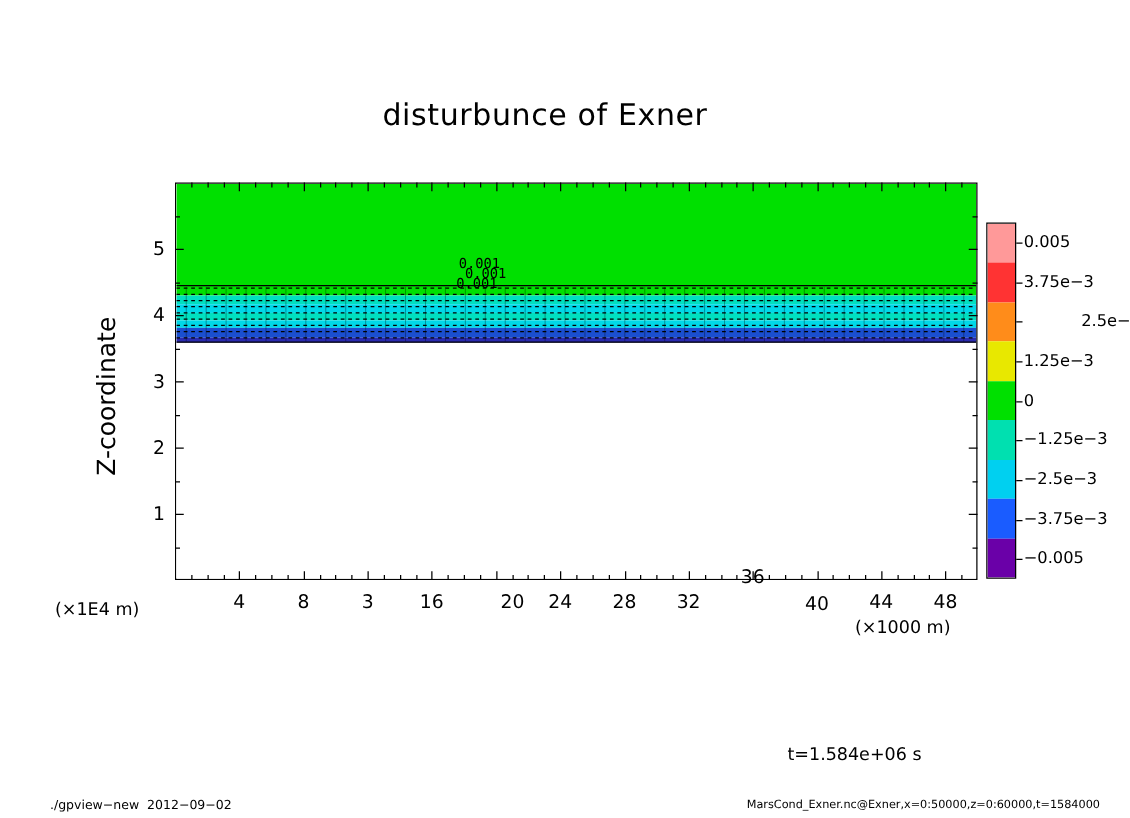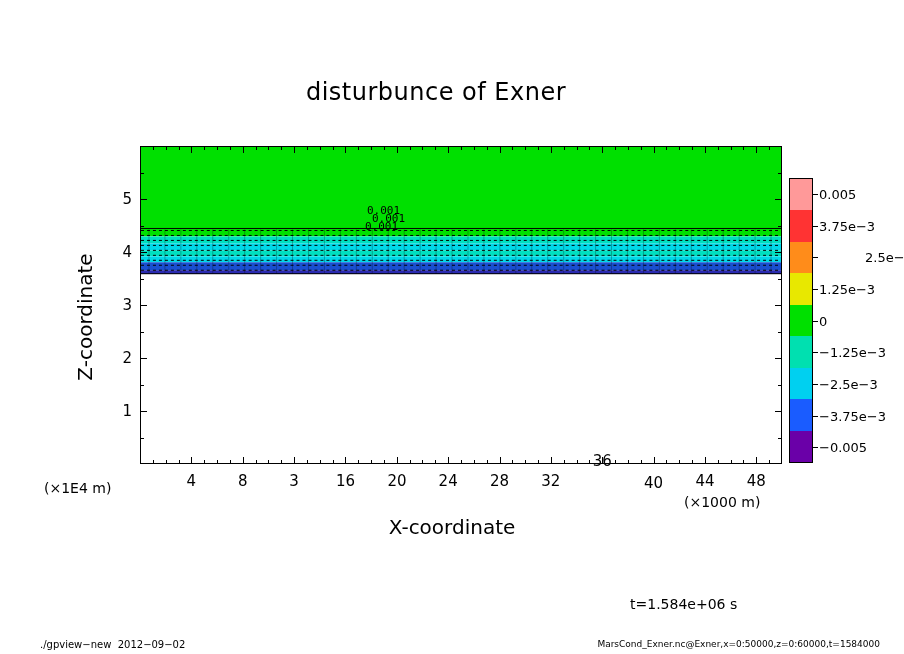--- a/index.html
+++ b/index.html
@@ -325,21 +325,21 @@
       <div class="tick-x" style="left: 743.48px; height: 4px; top: 146px;"></div>
       <div class="tick-x bottom" style="left: 743.48px; height: 4px; top: 460px;"></div>
       <div class="tick-x" style="left: 756.32px; height: 7px; top: 146px;"></div>
       <div class="tick-x bottom" style="left: 756.32px; height: 7px; top: 457px;"></div>
       <div class="tick-x" style="left: 769.16px; height: 4px; top: 146px;"></div>
       <div class="tick-x bottom" style="left: 769.16px; height: 4px; top: 460px;"></div>
       <div class="xlabel" style="left: 191.36px; top: 472px;">4</div>
       <div class="xlabel" style="left: 242.72px; top: 472px;">8</div>
       <div class="xlabel" style="left: 294.08px; top: 472px;">3</div>
       <div class="xlabel" style="left: 345.44px; top: 472px;">16</div>
-      <div class="xlabel" style="left: 397px; top: 472px;">20</div>
+      <div class="xlabel" style="left: 410px; top: 472px;">20</div>
       <div class="xlabel" style="left: 448.16px; top: 472px;">24</div>
       <div class="xlabel" style="left: 499.52px; top: 472px;">28</div>
       <div class="xlabel" style="left: 550.88px; top: 472px;">32</div>
       <div class="xlabel" style="left: 602.24px; top: 452px;">36</div>
       <div class="xlabel" style="left: 653.6px; top: 474px;">40</div>
       <div class="xlabel" style="left: 704.96px; top: 472px;">44</div>
       <div class="xlabel" style="left: 756.32px; top: 472px;">48</div>
     </div>
 
   <div id="yticks-container">
@@ -371,21 +371,20 @@
       <div class="ylabel" style="top: 252px; left: 110px; width: 22px;">4</div>
       <div class="ylabel" style="top: 199px; left: 110px; width: 22px;">5</div>
     </div>
 
   <div id="contour-label-container">
       <div class="contour-label" style="left: 367px; top: 204px;">0.001</div>
       <div class="contour-label" style="left: 372px; top: 212px;">0.001</div>
       <div class="contour-label" style="left: 365px; top: 220px;">0.001</div>
     </div>
 
-  <div class="txt" id="x-axis-title">X-coordinate</div>
   <div class="txt" id="y-axis-title">Z-coordinate</div>
   <div class="txt" id="x-unit-left">(×1E4 m)</div>
   <div class="txt" id="x-unit-right">(×1000 m)</div>
 
   <div id="colorbar">
       <div class="swatch" style="height: 11.1111%; background: rgb(255, 153, 153);"></div>
       <div class="swatch" style="height: 11.1111%; background: rgb(255, 51, 51);"></div>
       <div class="swatch" style="height: 11.1111%; background: rgb(255, 140, 26);"></div>
       <div class="swatch" style="height: 11.1111%; background: rgb(232, 232, 0);"></div>
       <div class="swatch" style="height: 11.1111%; background: rgb(0, 224, 0);"></div>

